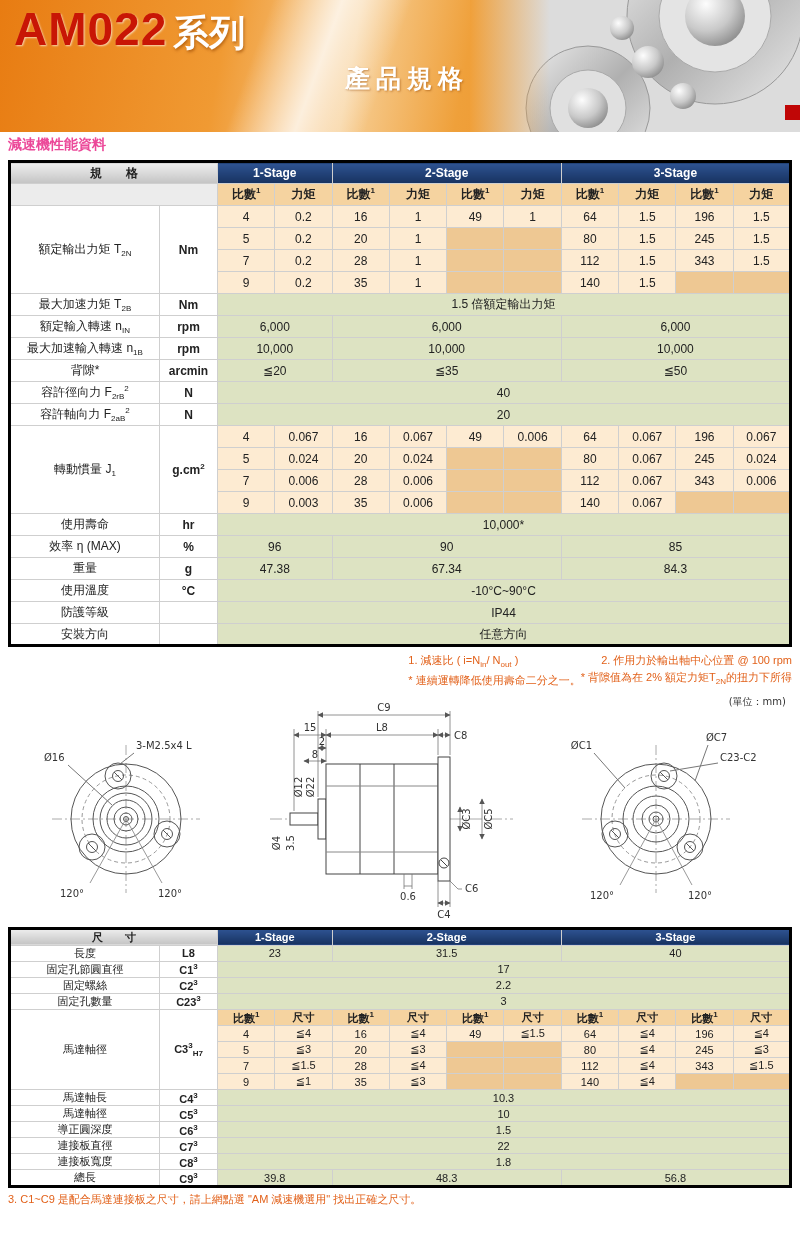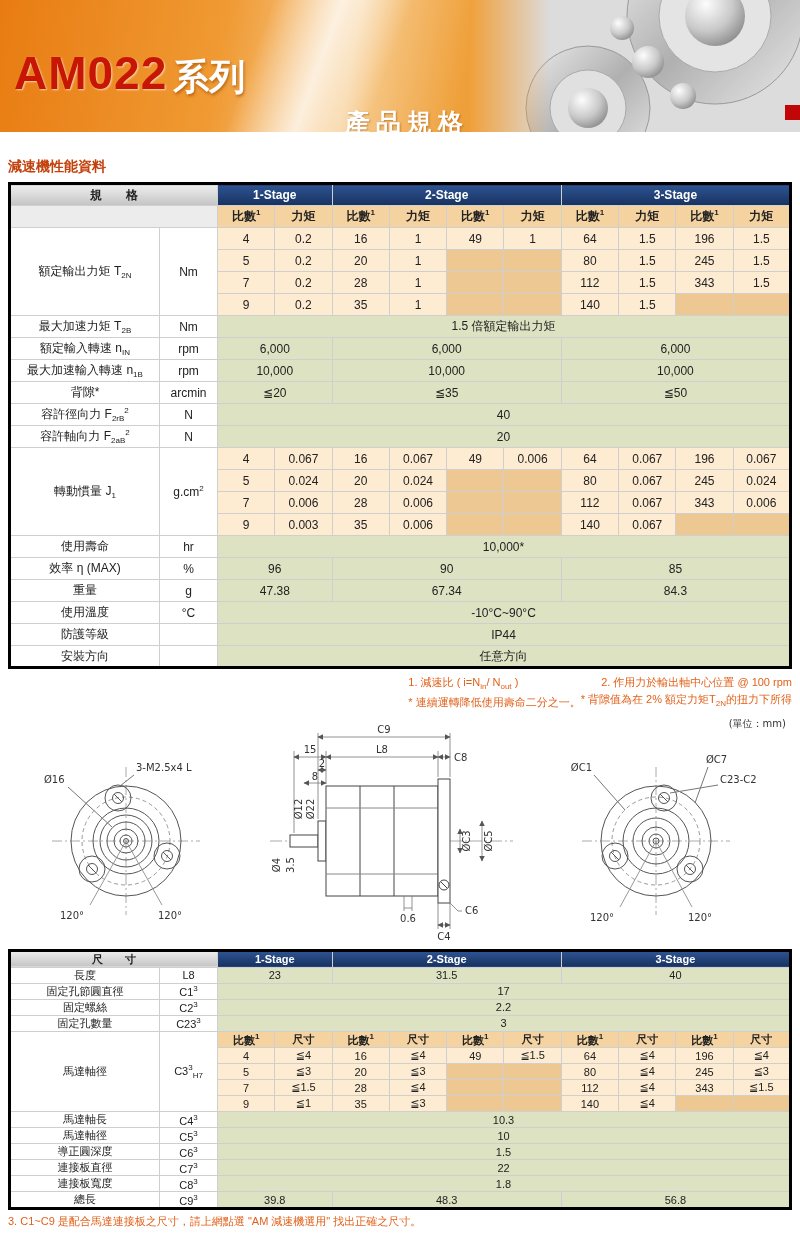--- a/index.html
+++ b/index.html
@@ -6,43 +6,43 @@
   body { width:800px; background:#fff; font-family:"Liberation Sans","DejaVu Sans",sans-serif; }
   .page { width:800px; height:1250px; background:#fff; overflow:hidden; }
 
   
   .banner { position:relative; height:132px; overflow:hidden;
     background:linear-gradient(100deg,#e87c12 0%,#f09a33 28%,#f7cf96 44%,#efa03a 58%,#e87c12 100%); }
   .banner::before { content:""; position:absolute; left:30%; top:-30px; width:140px; height:240px;
     background:linear-gradient(90deg,rgba(255,255,255,0),rgba(255,255,255,0.75),rgba(255,255,255,0));
     transform:skewX(-20deg); }
   .bearing-art { position:absolute; top:0; right:0; height:132px; width:330px; }
-  .banner-inner { position:relative; z-index:2; padding:2px 0 0 14px;margin-top:44px; }
+  .banner-inner { position:relative; z-index:2; padding:2px 0 0 14px; }
   .series { font-size:46px; font-weight:bold; color:#c81605; letter-spacing:1px;
     text-shadow:1px 1px 2px rgba(255,255,255,0.65); }
   .series-suffix { font-size:36px; font-weight:bold; color:#fff; margin-left:6px;
     text-shadow:1px 2px 3px rgba(150,70,0,0.6); }
   .banner-subtitle { margin-top:4px; font-size:25px; font-weight:bold; color:#fff; letter-spacing:6px;
     text-shadow:1px 1px 2px rgba(150,70,0,0.5);text-align:center; }
   .red-square { position:absolute; right:0; top:105px; width:15px; height:15px; background:#c00606; z-index:3; }
 
   
   .content { padding:0 8px; }
-  .section-title { margin:26px 0 6px; font-size:14px; font-weight:bold; color:#c2410c; }
+  .section-title { margin:4px 0 6px; font-size:14px; font-weight:bold; color:#ec4899; }
 
   table.spec { border-collapse:collapse; table-layout:fixed; width:784px; font-size:12px; color:#222;
     border:3px solid #000000; }
   .spec th, .spec td { border:1px solid #cfcfcf; text-align:center; padding:0 2px; height:22px;
     overflow:hidden; white-space:nowrap; }
   .hdr-navy { background:linear-gradient(180deg,#2e5392,#173260); color:#fff; font-weight:bold;
     border-color:#26406f; height:24px; }
   .hdr-gray { background:linear-gradient(180deg,#ededed,#c4c4c4); font-weight:bold; color:#222; }
   .blank { background:#ececec; }
   .lbl { text-align:left; padding-left:6px; background:#fff; }
-  .unit { background:#fff; }
+  .unit { background:#fff;font-weight:bold; }
   .sub-h { background:#f5d3a0; font-weight:bold; border-color:#fff;margin-top:15px; }
   .pe { background:#fdebd2; border-color:#fff; }
   .px { background:#eec893; border-color:#fff; }
   .gr { background:#dde3c2; border-color:#fff; }
   sup { font-size:8px; }
   sub { font-size:8px; }
 
   .notes { display:flex; justify-content:flex-end; margin-top:5px; font-size:11px;
     color:#e2611a; line-height:1.55; }
   .notes .right { text-align:right; }

